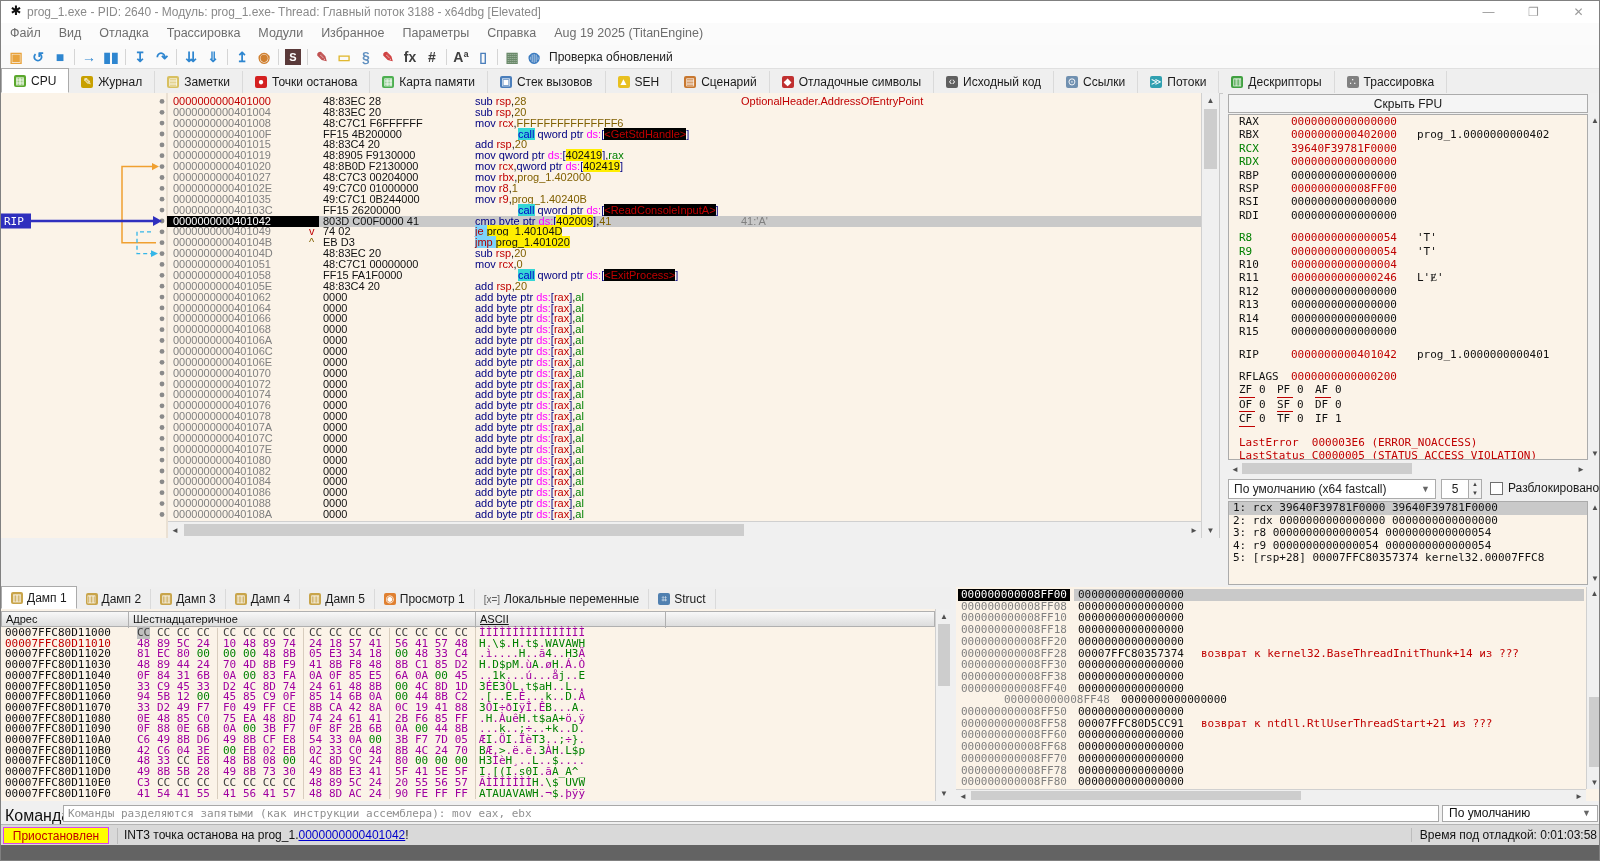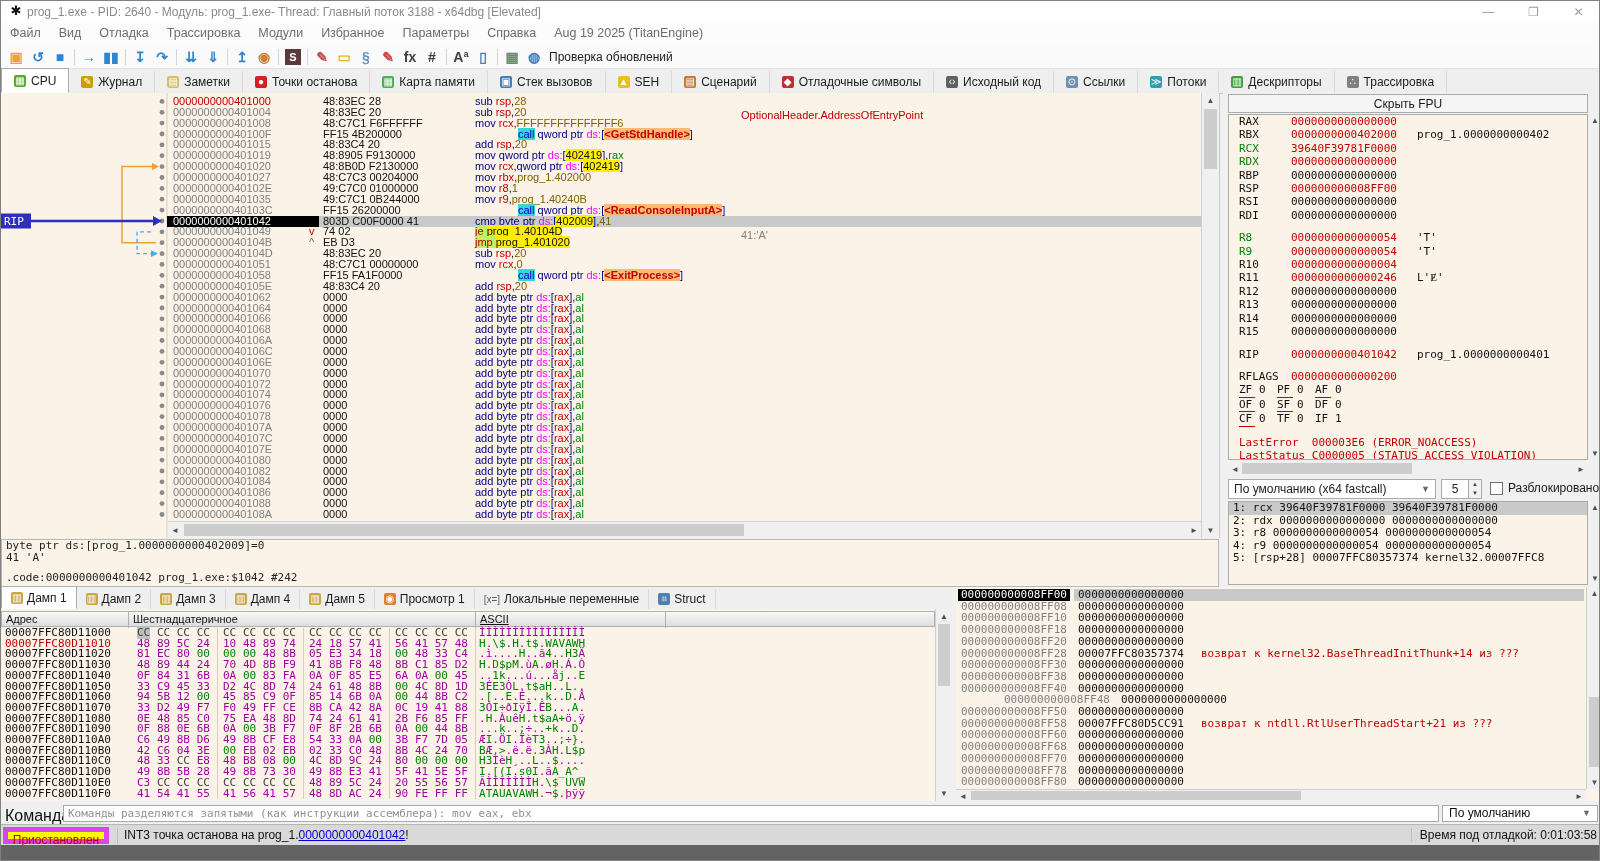--- a/index.html
+++ b/index.html
@@ -26,29 +26,29 @@
   .ticon{display:inline-block;width:12px;height:12px;border-radius:2px;font-size:10px;line-height:12px;text-align:center;color:#fff;}
   
   .panel{position:absolute;background:#FBF3E8;}
   #disasm-panel{left:0;top:92px;width:1218px;height:445px;border-right:1px solid #C9C9C9;}
   #disasm-rows{position:absolute;left:0;top:3px;width:1200px;}
   .drow{position:absolute;left:0;height:11px;font-size:11px;line-height:11px;white-space:pre;}
   .drow .a{position:absolute;left:172px;color:#808080;}
   .drow .b{position:absolute;left:322px;color:#101010;}
   .drow .jm{position:absolute;left:308px;}
   .drow .i{position:absolute;left:474px;}
-  .drow .cm{position:absolute;left:740px;margin-top:14px;}
+  .drow .cm{position:absolute;left:740px;}
   .drow.sel .rowbg{position:absolute;left:166px;top:0;width:1034px;height:11px;background:#C9C9C9;}
   .drow.sel .a{color:#FFF;background:#000;left:166px;padding-left:6px;width:146px;}
   .c-m{color:#000080;} .c-r{color:#C00000;} .c-g{color:#008000;} .c-n{color:#806000;}
   .c-s{color:#FF00FF;} .c-p{color:#000080;} .c-x{color:#101010;}
   .c-call{background:#35D6D6;color:#0000C8;margin-left:43px;}
-  .c-hr{background:#fdba74;color:#C00000;font-weight:bold;}
+  .c-hr{background:#000000;color:#C00000;}
   .c-hb{background:#FFEE00;color:#101010;}
-  .c-hj{background:#bef264;color:#B00000;}
+  .c-hj{background:#7dd3fc;color:#B00000;}
   .cm.red{color:#C00000;} .cm.gray{color:#808080;}
   
   .sb{position:absolute;background:#F0F0F0;}
   .sb .arrow{position:absolute;color:#505050;font-size:8px;text-align:center;width:100%;}
   .thumb{position:absolute;background:#CDCDCD;}
   
   #info-pane{position:absolute;left:0;top:538px;width:1218px;height:48px;background:#FBF3E8;border:1px solid #B8B8B8;box-sizing:border-box;font-size:11px;}
   #info-pane div{padding-left:4px;line-height:12px;white-space:pre;}
   
   #reg-panel{left:1222px;top:92px;width:378px;height:494px;background:#F0F0F0;}
@@ -99,21 +99,21 @@
   .strow .sc{position:absolute;left:245px;color:#C00000;}
   .strow.sel .sa{background:#000;color:#FFF;padding:0 3px;left:2px;}
   .strow.sel .selbg{position:absolute;left:118px;top:0;width:510px;height:11.7px;background:#C9C9C9;}
   
   #cmdbar{position:absolute;left:0;top:803px;width:1600px;height:20px;background:#F0F0F0;}
   #cmd-label{position:absolute;left:4px;top:3px;font-size:16px;color:#111;}
   #cmd-input{position:absolute;left:62px;top:1px;width:1376px;height:17px;background:#FFF;border:1px solid #A8A8A8;box-sizing:border-box;font-size:11px;color:#909090;line-height:15px;padding-left:4px;white-space:nowrap;overflow:hidden;}
   #cmd-combo{position:absolute;left:1441px;top:1px;width:156px;height:17px;background:#FFF;border:1px solid #A8A8A8;box-sizing:border-box;font-size:12px;line-height:15px;padding-left:6px;color:#111;}
   #cmd-combo .caret{position:absolute;right:6px;top:0;font-size:9px;color:#666;line-height:15px;}
   #statusbar{position:absolute;left:0;top:823px;width:1600px;height:21px;background:#D9D9D9;border-top:1px solid #B5B5B5;}
-  #status-badge{position:absolute;left:2px;top:2px;width:106px;height:17px;background:#FFFF00;color:#C00000;font-size:12px;text-align:center;line-height:17px;border:5px solid #d946ef;box-sizing:border-box;}
+  #status-badge{position:absolute;left:2px;top:2px;width:106px;height:17px;background:#FFFF00;color:#C00000;font-size:12px;text-align:center;line-height:17px;border:1px solid #d946ef;box-sizing:border-box;}
   #status-msg{position:absolute;left:116px;top:3px;font-size:12px;color:#111;border-left:1px solid #BDBDBD;padding-left:6px;height:16px;}
   #status-msg a{color:#0000CC;text-decoration:underline;}
   #status-time{position:absolute;right:4px;top:3px;font-size:12px;color:#111;border-left:1px solid #BDBDBD;padding-left:8px;}
   #bottom-strip{position:absolute;left:0;top:844px;width:1600px;height:17px;background:#636363;}
   .vline{position:absolute;background:#E3D9CB;width:1px;}
 </style>
 </head>
 <body>
 
 <div id="app">
@@ -322,26 +322,20 @@
       <div class="arrow" style="bottom:3px;">▼</div>
     </div>
 
     <div class="sb" style="left:167px;top:428px;width:1033px;height:16px;border-top:1px solid #D0D0D0;">
       <div class="arrow" style="left:2px;top:4px;width:10px;">◄</div>
       <div class="thumb" style="left:16px;top:2px;width:560px;height:12px;"></div>
       <div class="arrow" style="right:2px;top:4px;width:10px;">►</div>
     </div>
   </div>
 
-  <div id="info-pane" class="mono">
-    <div>byte ptr ds:[prog_1.0000000000402009]=0</div>
-    <div>41 'A'</div>
-    <div style="height:8px;"></div>
-    <div>.code:0000000000401042 prog_1.exe:$1042 #242</div>
-  </div>
 
   <div id="reg-panel" class="panel">
     <div id="fpu-btn">Скрыть FPU</div>
     <div id="reg-list" class="mono"><div class="rline"><span class="rlab">RAX</span><span class="rval red">0000000000000000</span></div><div class="rline"><span class="rlab">RBX</span><span class="rval red">0000000000402000</span><span class="rcmt">prog_1.0000000000402</span></div><div class="rline"><span class="rlab grn">RCX</span><span class="rval red">39640F39781F0000</span></div><div class="rline"><span class="rlab grn">RDX</span><span class="rval red">0000000000000000</span></div><div class="rline"><span class="rlab">RBP</span><span class="rval">0000000000000000</span></div><div class="rline"><span class="rlab">RSP</span><span class="rval red">000000000008FF00</span></div><div class="rline"><span class="rlab">RSI</span><span class="rval">0000000000000000</span></div><div class="rline"><span class="rlab">RDI</span><span class="rval">0000000000000000</span></div><div class="gap"></div><div class="rline"><span class="rlab grn">R8</span><span class="rval red">0000000000000054</span><span class="rcmt">'T'</span></div><div class="rline"><span class="rlab grn">R9</span><span class="rval red">0000000000000054</span><span class="rcmt">'T'</span></div><div class="rline"><span class="rlab">R10</span><span class="rval red">0000000000000004</span></div><div class="rline"><span class="rlab">R11</span><span class="rval red">0000000000000246</span><span class="rcmt">L'Ɇ'</span></div><div class="rline"><span class="rlab">R12</span><span class="rval">0000000000000000</span></div><div class="rline"><span class="rlab">R13</span><span class="rval">0000000000000000</span></div><div class="rline"><span class="rlab">R14</span><span class="rval">0000000000000000</span></div><div class="rline"><span class="rlab">R15</span><span class="rval">0000000000000000</span></div><div class="gap"></div><div class="rline"><span class="rlab">RIP</span><span class="rval red">0000000000401042</span><span class="rcmt">prog_1.0000000000401</span></div><div class="gap"></div><div class="rline"><span class="rlab">RFLAGS</span><span class="rval red">0000000000000200</span></div><div class="rline"><span class="flg u">ZF</span><span class="flgv">0</span><span class="flg u">PF</span><span class="flgv">0</span><span class="flg u">AF</span><span class="flgv">0</span></div><div class="rline"><span class="flg u">OF</span><span class="flgv">0</span><span class="flg u">SF</span><span class="flgv">0</span><span class="flg">DF</span><span class="flgv">0</span></div><div class="rline"><span class="flg u">CF</span><span class="flgv">0</span><span class="flg">TF</span><span class="flgv">0</span><span class="flg">IF</span><span class="flgv">1</span></div><div class="gap"></div><div class="lasterr">LastError  000003E6 (ERROR_NOACCESS)</div><div class="lasterr">LastStatus C0000005 (STATUS_ACCESS_VIOLATION)</div></div>
 
     <div class="sb" style="left:366px;top:21px;width:12px;height:346px;">
       <div class="arrow" style="top:2px;">▲</div>
       <div class="arrow" style="bottom:2px;">▼</div>
     </div>
 

